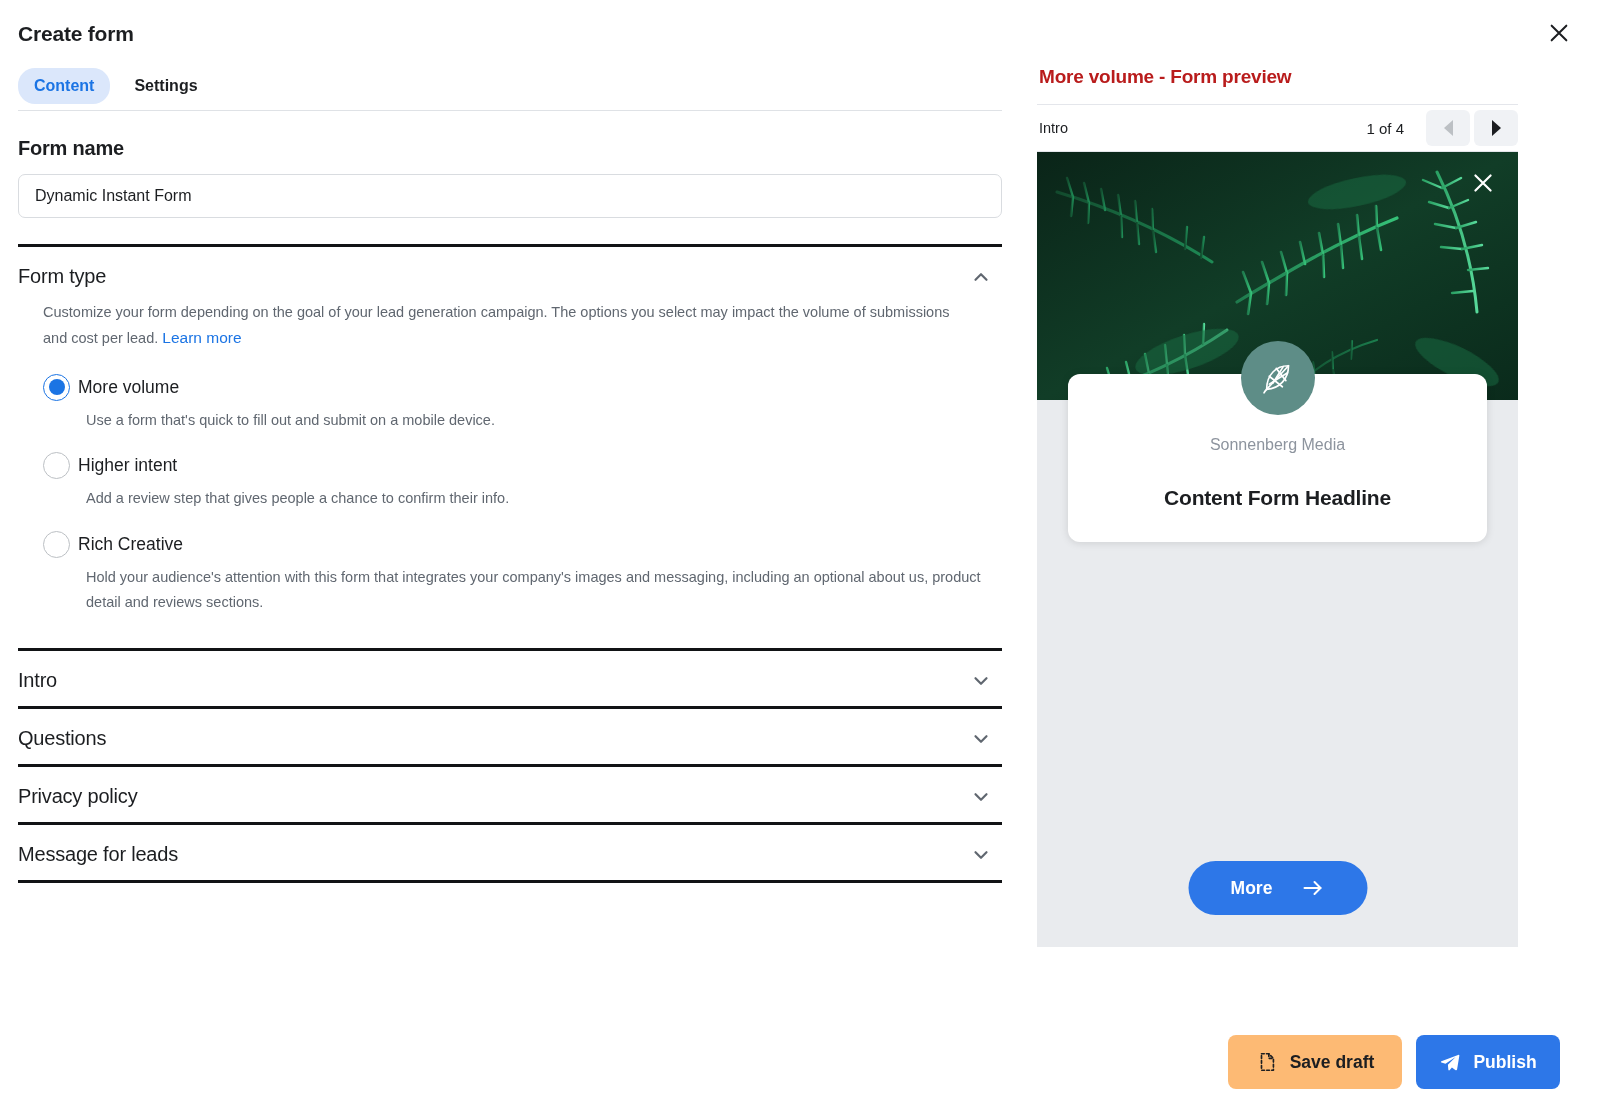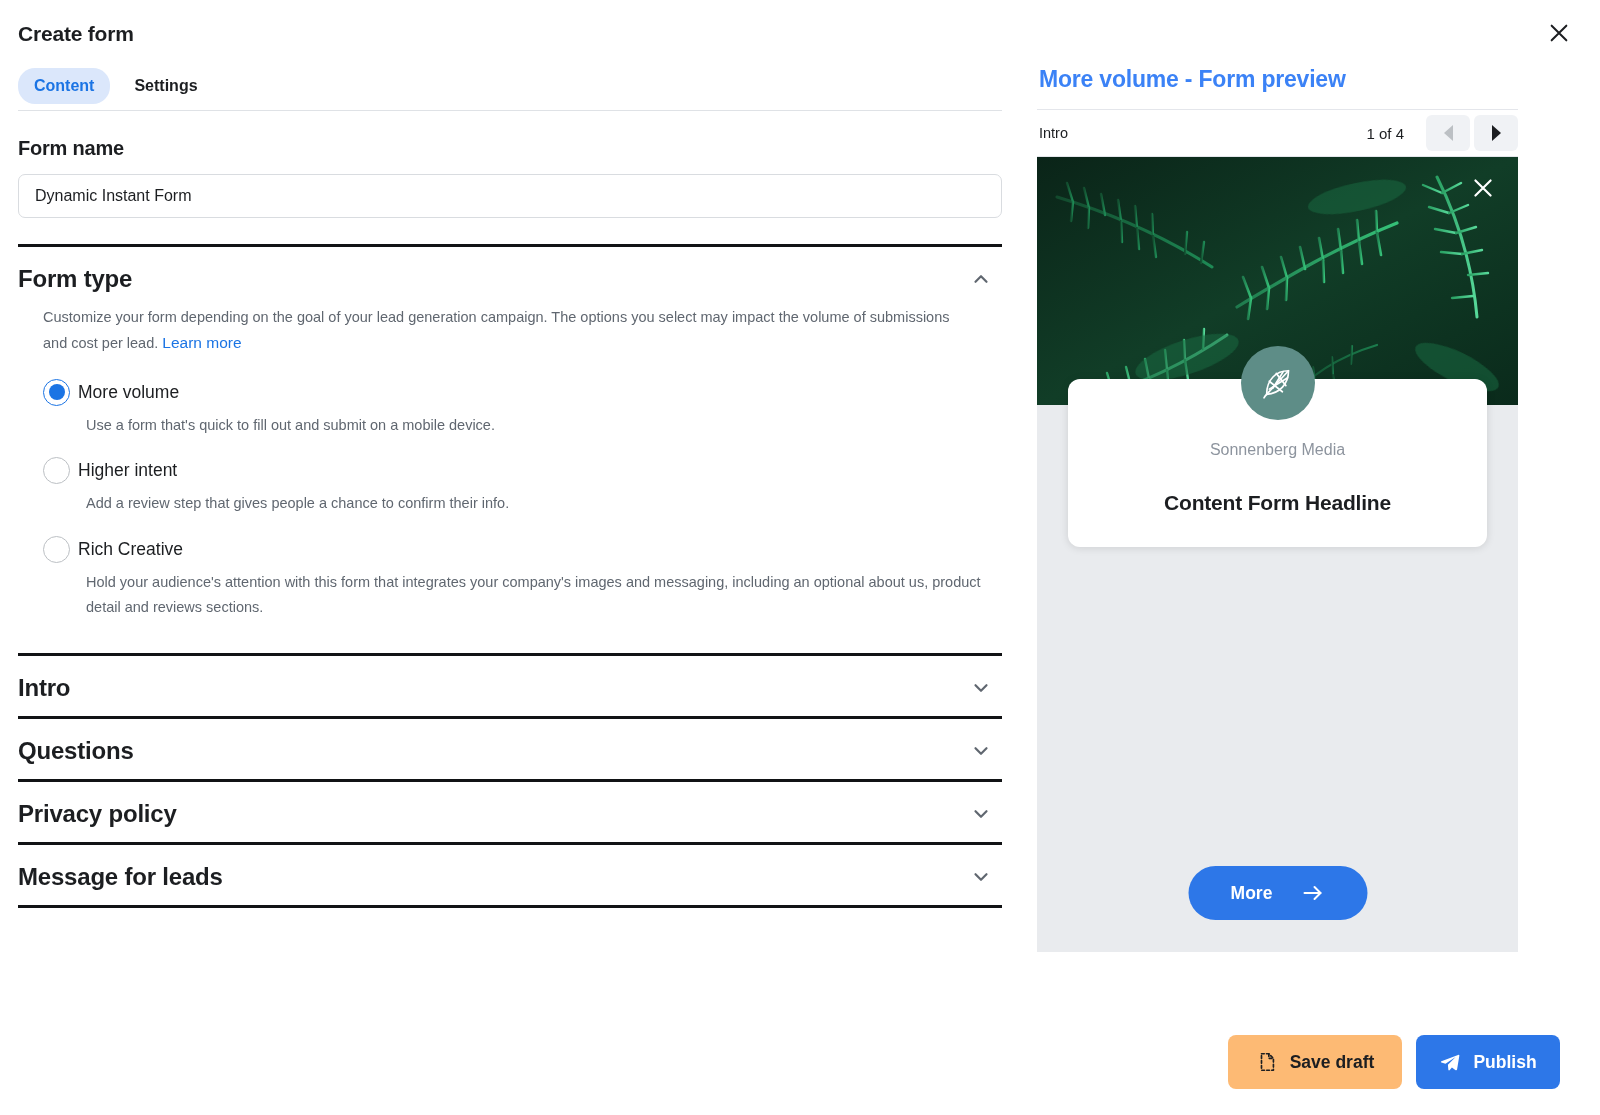--- a/index.html
+++ b/index.html
@@ -64,21 +64,21 @@
 
   .rule {
     height: 0; border-top: 3px solid #111315;
     margin: 26px 0 0 0;
   }
 
   .acc-head {
     display: flex; align-items: center; justify-content: space-between;
     padding: 18px 0 14px 0; cursor: pointer;
   }
-  .acc-title { font-size: 24px; font-weight: bold; letter-spacing: -0.2px; }
+  .acc-title { font-size: 20px; font-weight: normal; letter-spacing: -0.2px; }
   .chev { width: 22px; height: 22px; color: #606770; margin-right: 10px; }
 
   .help-text {
     font-size: 14.5px; line-height: 1.72; color: #606770;
     max-width: 955px; padding-left: 25px; margin-top: -2px;
   }
   .help-text a { color: #1b74e4; text-decoration: none; font-size: 15.5px; }
 
   .options { margin-top: 22px; padding-left: 25px; }
   .option { margin-bottom: 20px; }
@@ -101,22 +101,22 @@
     margin-top: 7px; padding-left: 43px; max-width: 940px;
   }
 
   
   .right {
     position: absolute; left: 1037px; top: 0;
     width: 563px; height: 1115px;
     padding-top: 66px;
   }
   .preview-title {
-    font-size: 23px; font-weight: bold; letter-spacing: -0.2px;
-    color: #3b82f6; padding-left: 2px;
+    font-size: 19px; font-weight: bold; letter-spacing: -0.2px;
+    color: #b91c1c; padding-left: 2px;
   }
   .preview-bar {
     margin-top: 16px; width: 481px;
     border-top: 1px solid #e4e6eb; border-bottom: 1px solid #e4e6eb;
     height: 48px; display: flex; align-items: center;
     padding-left: 2px;
   }
   .pv-step { font-size: 14.5px; color: #1c1e21; }
   .pv-count { font-size: 15px; color: #1c1e21; margin-left: auto; margin-right: 22px; }
   .navbtns { display: flex; gap: 4px; }

